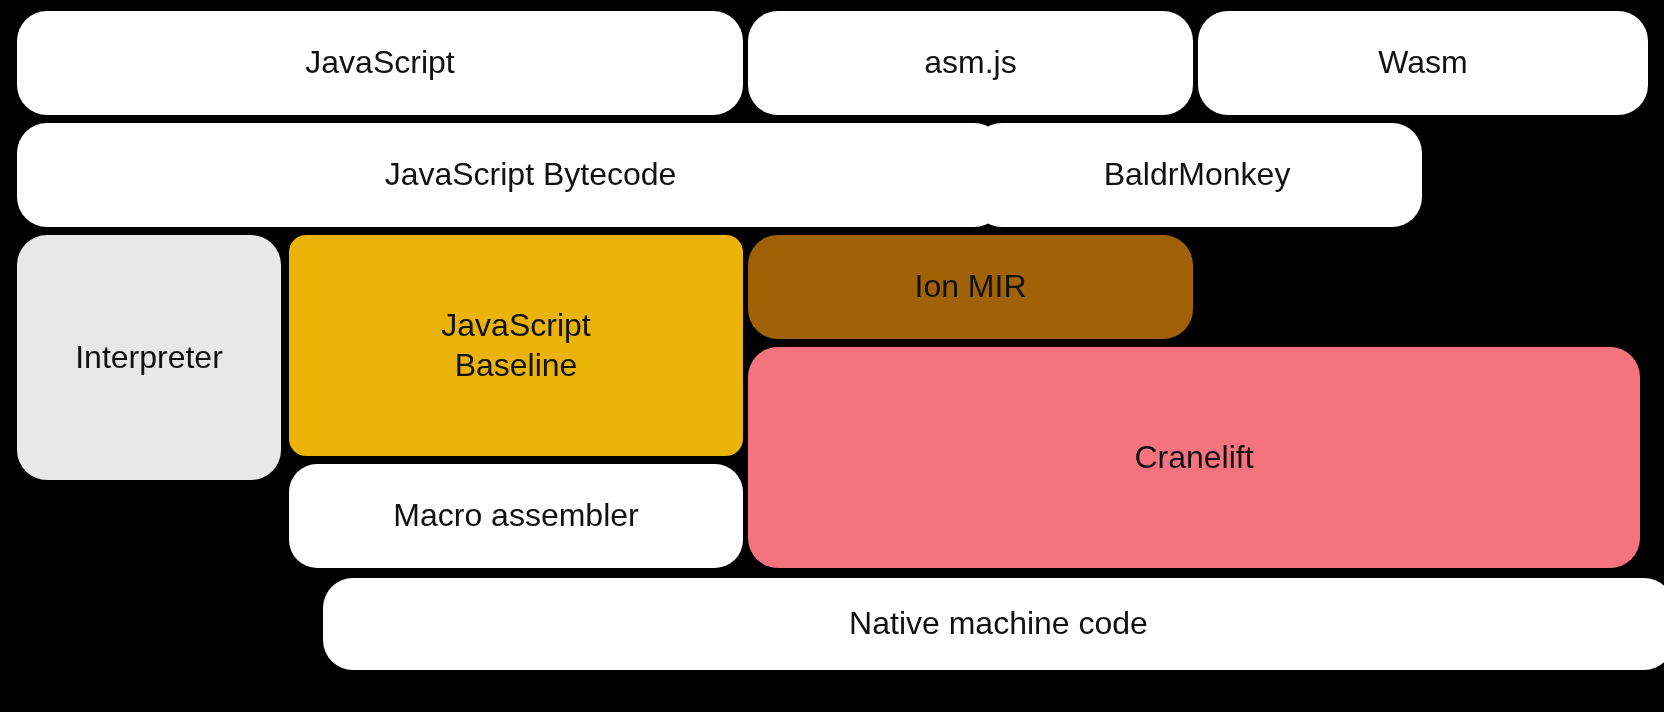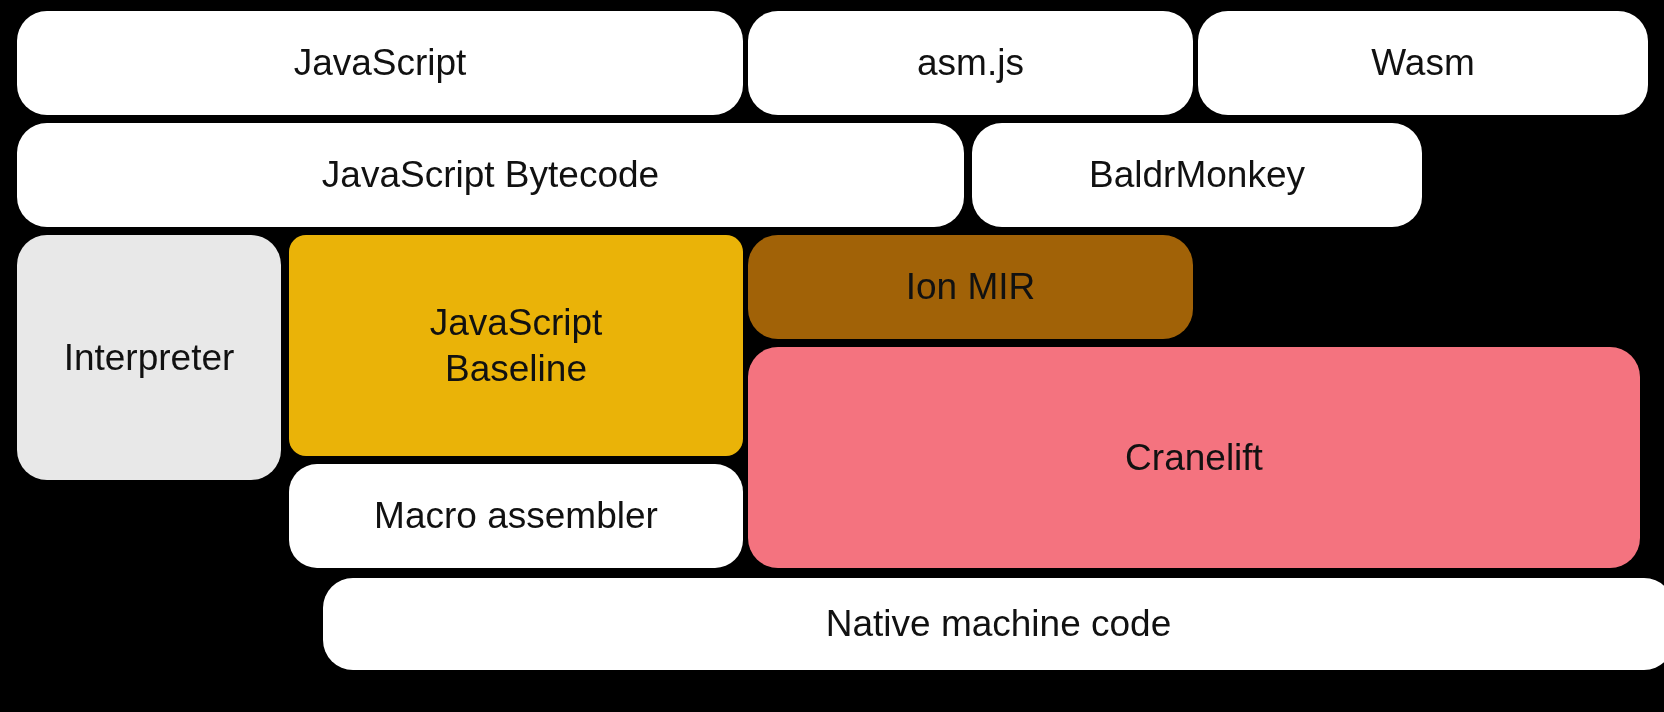--- a/index.html
+++ b/index.html
@@ -17,29 +17,29 @@
   }
   .box {
     position: absolute;
     background: #ffffff;
     border-radius: 30px;
     display: flex;
     align-items: center;
     justify-content: center;
     text-align: center;
     color: #111111;
-    font-size: 37px;
+    font-size: 32px;
     line-height: 1.22;
   }
   
   #box-javascript        { left: 17px;   top: 11px;  width: 726px;  height: 104px; }
   #box-asmjs             { left: 748px;  top: 11px;  width: 445px;  height: 104px; }
   #box-wasm              { left: 1198px; top: 11px;  width: 450px;  height: 104px; }
   
-  #box-js-bytecode       { left: 17px;   top: 123px; width: 947px;  height: 104px; }
+  #box-js-bytecode       { left: 17px;   top: 123px; width: 947px;  height: 104px; padding-left: 40px; }
   #box-baldrmonkey       { left: 972px;  top: 123px; width: 450px;  height: 104px; }
   
   #box-interpreter       { left: 17px;   top: 235px; width: 264px;  height: 245px; }
   #box-js-baseline       { left: 289px;  top: 235px; width: 454px;  height: 221px; }
   #box-ion-mir           { left: 748px;  top: 235px; width: 445px;  height: 104px; }
   #box-cranelift         { left: 748px;  top: 347px; width: 892px;  height: 221px; }
   #box-macro-assembler   { left: 289px;  top: 464px; width: 454px;  height: 104px; border-radius: 28px; }
   
   #box-native-machine-code { left: 289px; top: 578px; width: 1351px; height: 92px; margin-left: 34px; }
 

